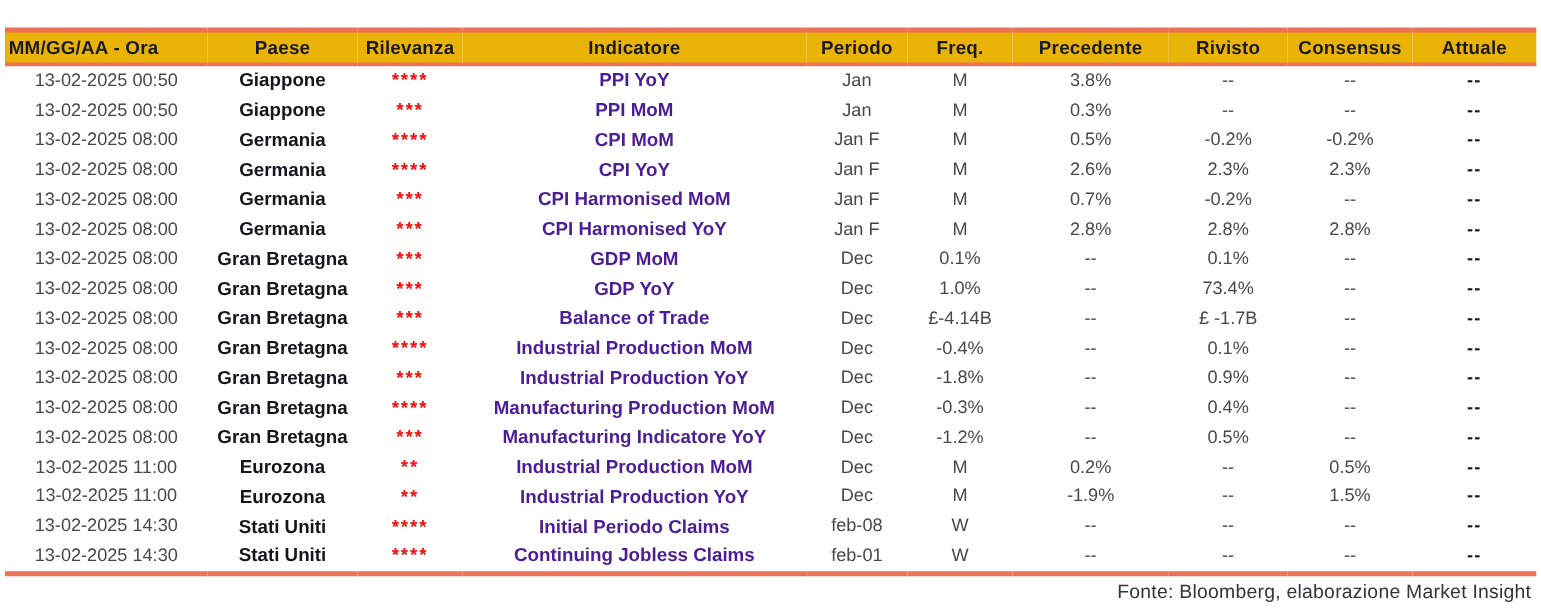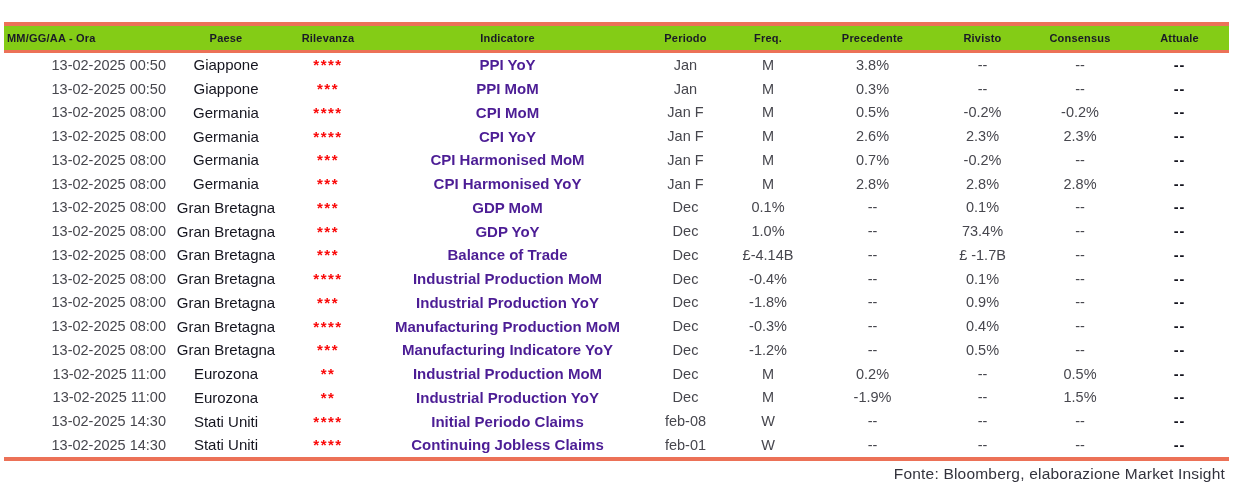--- a/index.html
+++ b/index.html
@@ -27,47 +27,47 @@
   table.cal col.c3  { width: 84px;  }
   table.cal col.c4  { width: 275px; }
   table.cal col.c5  { width: 81px;  }
   table.cal col.c6  { width: 84px;  }
   table.cal col.c7  { width: 125px; }
   table.cal col.c8  { width: 95px;  }
   table.cal col.c9  { width: 100px; }
   table.cal col.c10 { width: 99px;  }
 
   thead th {
-    background: #84cc16;
+    background: #eab308;
     border-top: 4px solid #EC7157;
     border-bottom: 3px solid #EC7157;
     color: #1A1A27;
-    font-size: 11px;
+    font-size: 15px;
     font-weight: bold;
     height: 24px;
     padding: 0;
     text-align: center;
     letter-spacing: 0.2px;
     white-space: nowrap;
   }
   thead th.h-left { text-align: left; padding-left: 3px; }
 
   tbody td {
     height: 23.76px;
     padding: 0;
     text-align: center;
     vertical-align: middle;
     font-size: 14.5px;
     color: #47474E;
     white-space: nowrap;
   }
   tbody tr:last-child td { border-bottom: 4px solid #EC7157; }
 
-  td.c-date    { color: #47474E; text-align: right; }
-  td.c-country { font-weight: normal; color: #15151F; font-size: 15px; }
+  td.c-date    { color: #47474E; }
+  td.c-country { font-weight: bold; color: #15151F; font-size: 15px; }
   td.c-stars   { color: #FA0A0A; font-weight: bold; font-size: 15px; letter-spacing: 1.5px; }
   td.c-indicator { font-weight: bold; color: #4c1d95; font-size: 15px; }
   td.c-actual  { font-weight: bold; color: #15151F; letter-spacing: 1px; }
 
   .footer-note {
     margin: 4px 8px 0 0;
     text-align: right;
     font-size: 15.5px;
     color: #33333D;
     letter-spacing: 0.2px;

